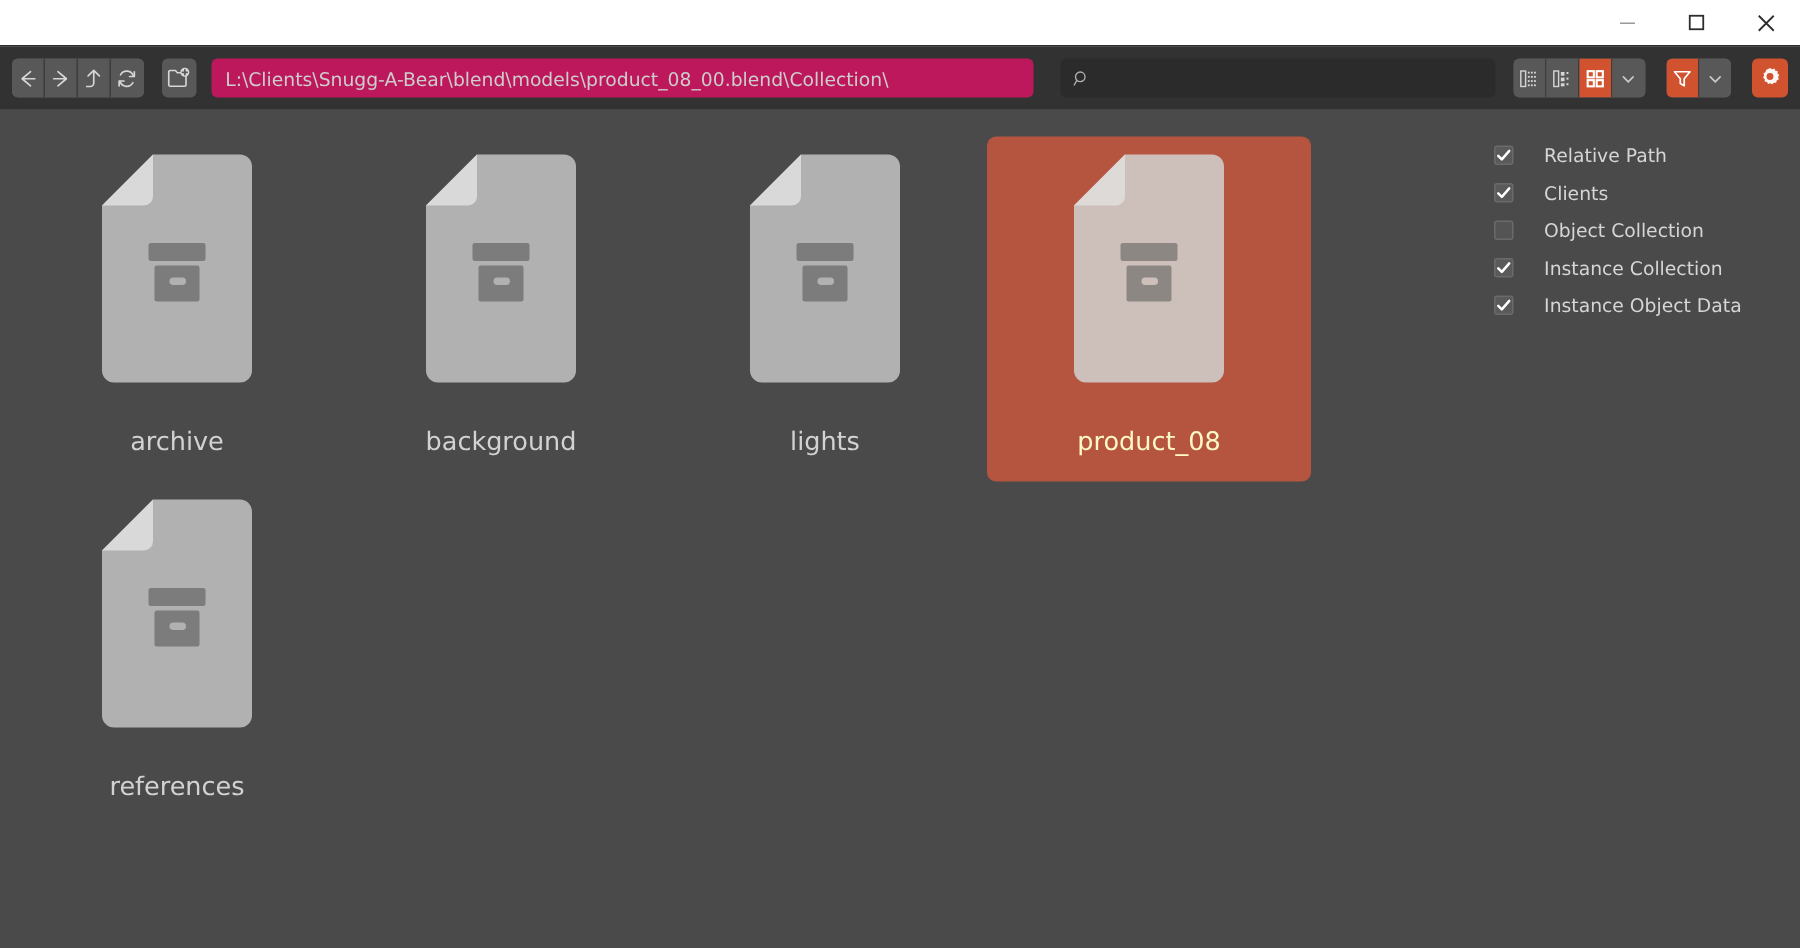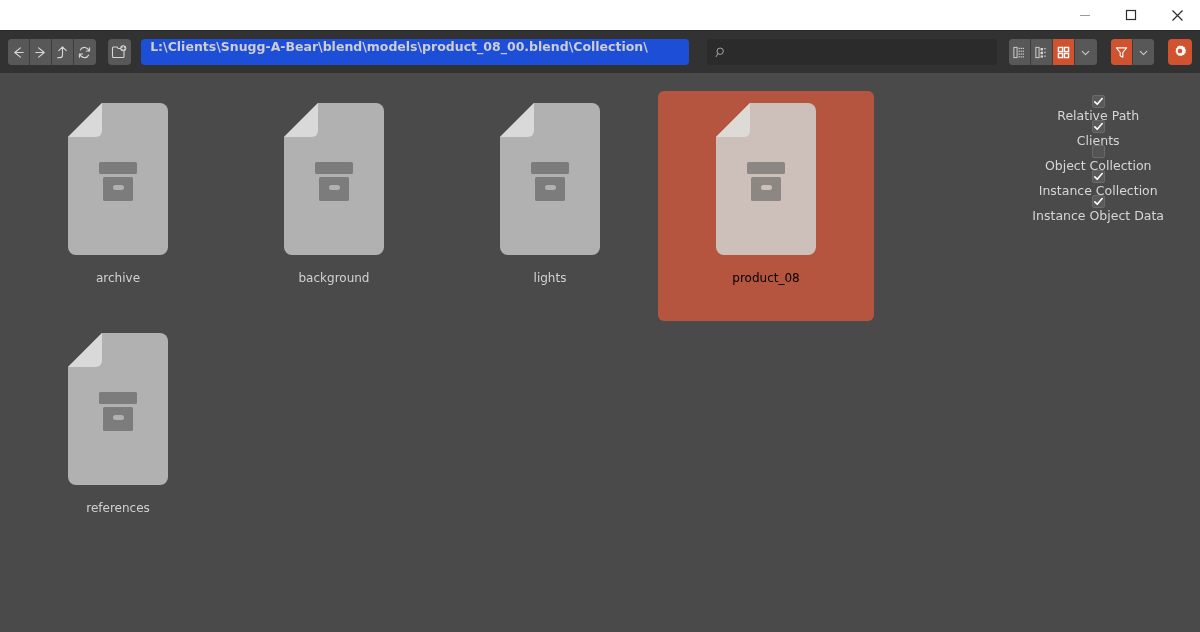--- a/index.html
+++ b/index.html
@@ -68,31 +68,30 @@
   }
   .tb.active {
     background: #d1522e;
     color: #ffffff;
   }
   .tb svg { display: block; }
 
   .path-field {
     flex: 0 0 548px;
     height: 26px;
-    background: #1d4ed8;
+    background: #be185d;
     border-radius: 4px;
     display: flex;
-    align-items: flex-start;
+    align-items: center;
     padding: 0 9px;
     color: #cdcdcd;
     font-size: 12.5px;
     white-space: nowrap;
     overflow: hidden;
     margin-left: 4px;
-    font-weight: bold;
   }
 
   .search-field {
     flex: 0 0 290px;
     height: 26px;
     background: #2b2b2b;
     border-radius: 4px;
     display: flex;
     align-items: center;
     padding: 0 8px;
@@ -144,44 +143,43 @@
     background: #b6553f;
   }
 
   .thumb {
     width: 112px;
     height: 156px;
     position: relative;
   }
 
   .cell-label {
-    margin-top: 14px;
-    font-size: 12px;
+    margin-top: 28px;
+    font-size: 17px;
     color: #d2d2d2;
     text-align: left;
     max-width: 200px;
     overflow: hidden;
     white-space: nowrap;
   }
-  .cell.selected .cell-label { color: #000000; }
+  .cell.selected .cell-label { color: #fef9c3; }
 
   
   .options {
     width: 240px;
     padding: 22px 0 0 12px;
     display: flex;
     flex-direction: column;
     gap: 9px;
   }
   .opt-row {
     display: flex;
     align-items: center;
-    gap: 0;
+    gap: 20px;
     height: 16px;
-    flex-direction: column;
   }
   .cbox {
     width: 13px;
     height: 13px;
     border-radius: 2px;
     background: #545454;
     border: 1px solid #6a6a6a;
     display: flex;
     align-items: center;
     justify-content: center;

